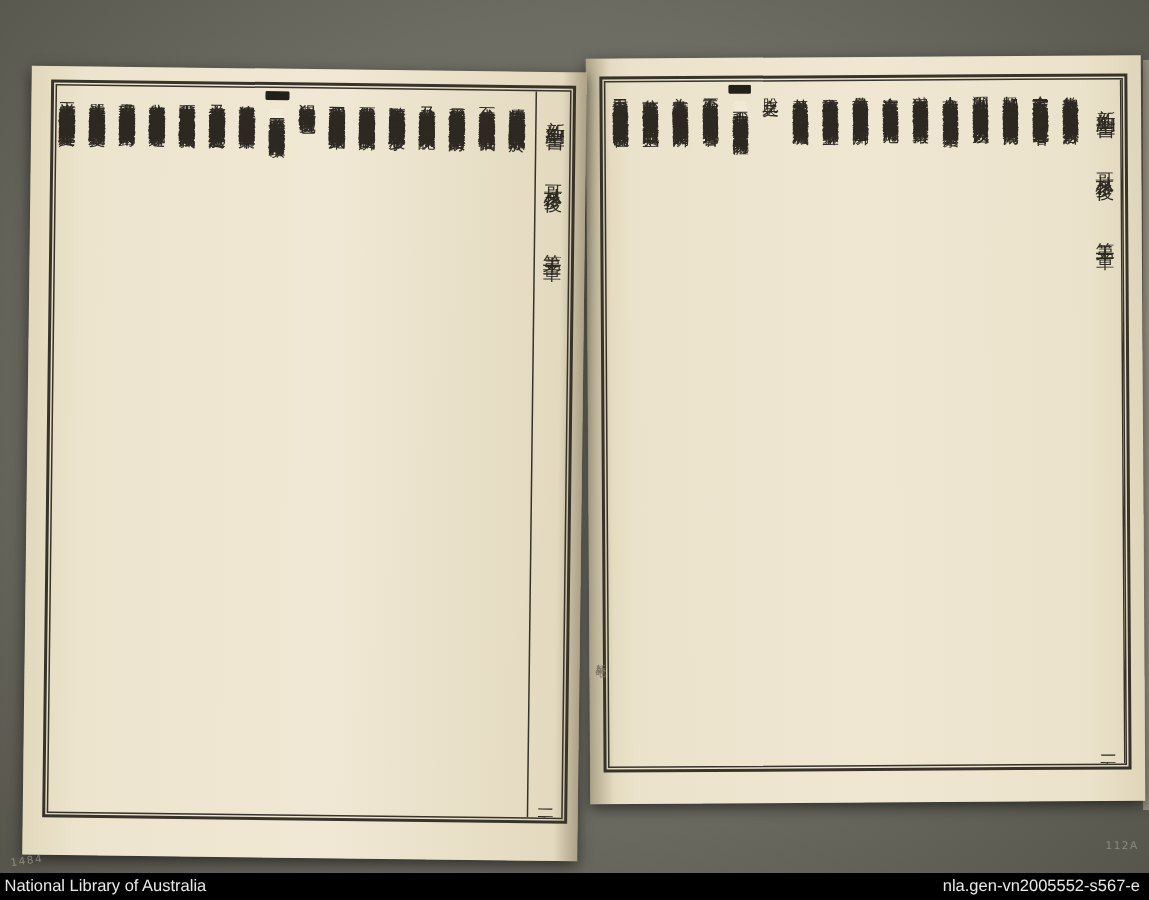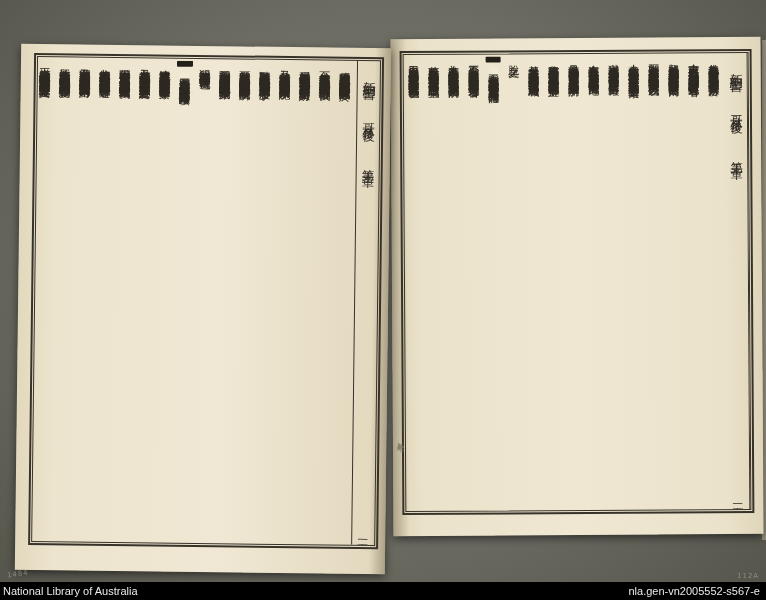--- a/index.html
+++ b/index.html
@@ -51,21 +51,21 @@
   .m-chapter{font-size:12.5px;letter-spacing:2px;margin-top:38px;}
   .m-pagenum{font-size:10.5px;letter-spacing:1px;margin-top:auto;margin-bottom:6px;}
   
   .gutter-mark{
     position:absolute;left:2px;bottom:96px;writing-mode:vertical-rl;text-orientation:upright;
     font-size:7px;color:#8a8272;letter-spacing:1px;
   }
   
   .pencil{position:absolute;font-size:7px;color:#b9b6a8;opacity:.55;letter-spacing:1px;}
   #pencil-left{left:7px;top:570px;transform:rotate(-8deg);}
-  #pencil-right{left:737px;top:572px;}
+  #pencil-right{left:737px;top:560px;}
   
   .bottom-bar{
     position:absolute;left:0;right:0;bottom:0;height:18px;background:#000;
     display:flex;align-items:center;justify-content:space-between;
     color:#e9e9e9;font-size:11px;font-family:"Liberation Sans",sans-serif;
     padding:0 6px 0 3px;box-sizing:border-box;
   }
   .page-edge{position:absolute;right:0;top:40px;width:4px;height:500px;background:#cfc6ab;opacity:.5;}
 </style>
 </head>

